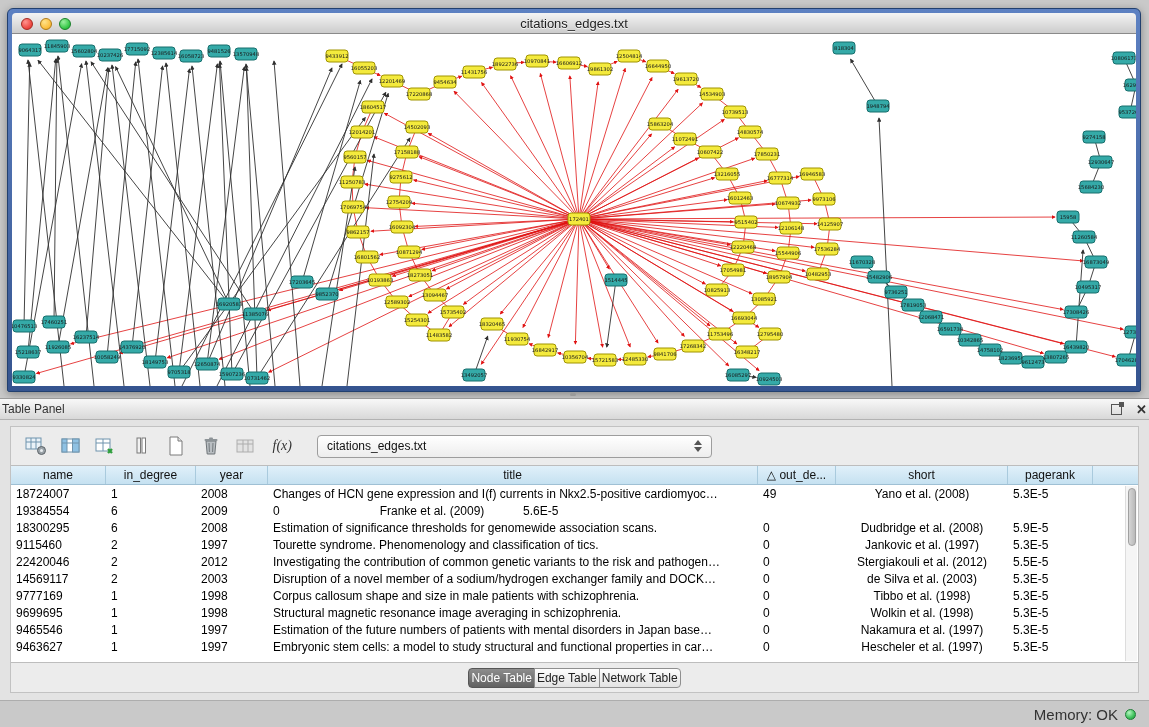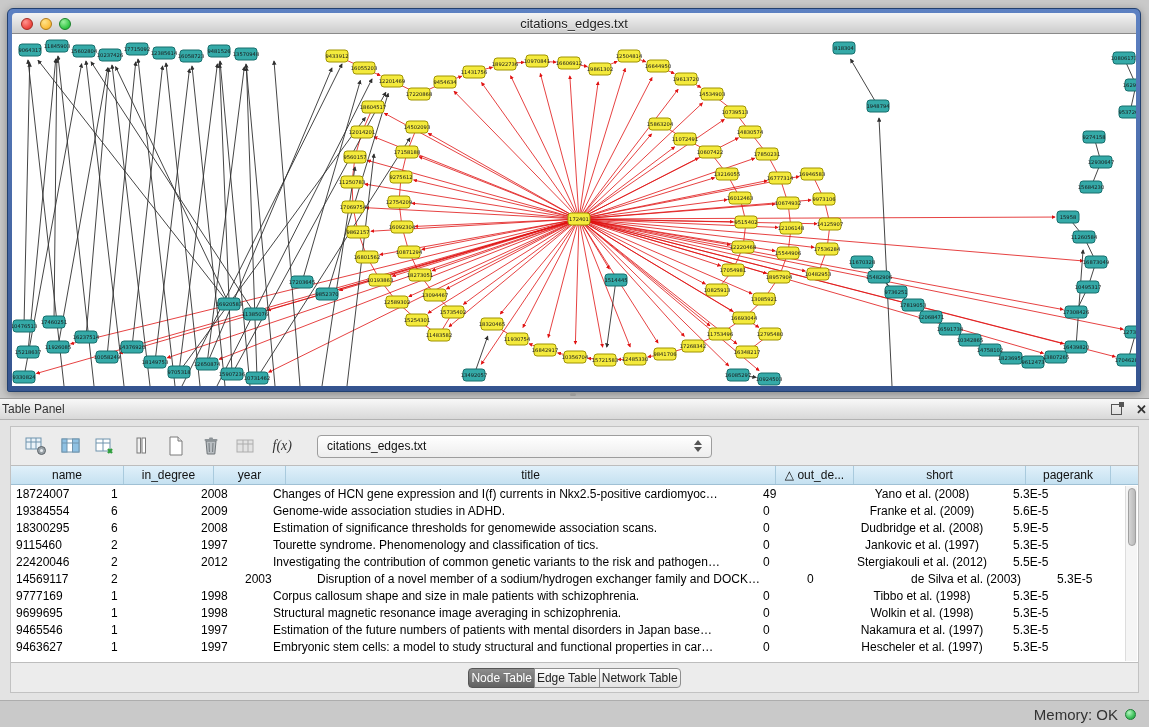--- a/index.html
+++ b/index.html
@@ -659,21 +659,21 @@
           <span>citations_edges.txt</span>
           <span class="combo-arrows">
             <span class="arrow-up"></span>
               <span class="arrow-down"></span>
           </span>
         </div>
       </div>
 
       <div class="table-wrap">
         <div class="thead">
-            <div class="th" style="width: 113px;">name</div>
+            <div class="th" style="width: 95px;">name</div>
             <div class="th" style="width: 90px;">in_degree</div>
             <div class="th" style="width: 72px;">year</div>
             <div class="th" style="width: 490px;">title</div>
             <div class="th" style="width: 78px;">△ out_de...</div>
             <div class="th" style="width: 172px;">short</div>
             <div class="th" style="width: 85px;">pagerank</div>
             <div class="th filler"></div>
           </div>
         <div class="tbody">
             <div class="tr">
@@ -682,21 +682,20 @@
               <div class="td" style="width: 72px; text-align: left;">2008</div>
               <div class="td" style="width: 490px; text-align: left;">Changes of HCN gene expression and I(f) currents in Nkx2.5-positive cardiomyoc…</div>
               <div class="td" style="width: 78px; text-align: left;">49</div>
               <div class="td" style="width: 172px; text-align: center;">Yano et al. (2008)</div>
               <div class="td" style="width: 85px; text-align: left;">5.3E-5</div>
             </div>
             <div class="tr">
               <div class="td" style="width: 95px; text-align: left;">19384554</div>
               <div class="td" style="width: 90px; text-align: left;">6</div>
               <div class="td" style="width: 72px; text-align: left;">2009</div>
-              <div class="td" style="width: 490px; text-align: left;">Genome-wide association studies in ADHD.</div>
               <div class="td" style="width: 78px; text-align: left;">0</div>
               <div class="td" style="width: 172px; text-align: center;">Franke et al. (2009)</div>
               <div class="td" style="width: 85px; text-align: left;">5.6E-5</div>
             </div>
             <div class="tr">
               <div class="td" style="width: 95px; text-align: left;">18300295</div>
               <div class="td" style="width: 90px; text-align: left;">6</div>
               <div class="td" style="width: 72px; text-align: left;">2008</div>
               <div class="td" style="width: 490px; text-align: left;">Estimation of significance thresholds for genomewide association scans.</div>
               <div class="td" style="width: 78px; text-align: left;">0</div>
@@ -717,21 +716,21 @@
               <div class="td" style="width: 90px; text-align: left;">2</div>
               <div class="td" style="width: 72px; text-align: left;">2012</div>
               <div class="td" style="width: 490px; text-align: left;">Investigating the contribution of common genetic variants to the risk and pathogen…</div>
               <div class="td" style="width: 78px; text-align: left;">0</div>
               <div class="td" style="width: 172px; text-align: center;">Stergiakouli et al. (2012)</div>
               <div class="td" style="width: 85px; text-align: left;">5.5E-5</div>
             </div>
             <div class="tr">
               <div class="td" style="width: 95px; text-align: left;">14569117</div>
               <div class="td" style="width: 90px; text-align: left;">2</div>
-              <div class="td" style="width: 72px; text-align: left; margin-left: 44px;">2003</div>
+              <div class="td" style="width: 72px; text-align: left;">2003</div>
               <div class="td" style="width: 490px; text-align: left;">Disruption of a novel member of a sodium/hydrogen exchanger family and DOCK…</div>
               <div class="td" style="width: 78px; text-align: left;">0</div>
               <div class="td" style="width: 172px; text-align: center;">de Silva et al. (2003)</div>
               <div class="td" style="width: 85px; text-align: left;">5.3E-5</div>
             </div>
             <div class="tr">
               <div class="td" style="width: 95px; text-align: left;">9777169</div>
               <div class="td" style="width: 90px; text-align: left;">1</div>
               <div class="td" style="width: 72px; text-align: left;">1998</div>
               <div class="td" style="width: 490px; text-align: left;">Corpus callosum shape and size in male patients with schizophrenia.</div>

